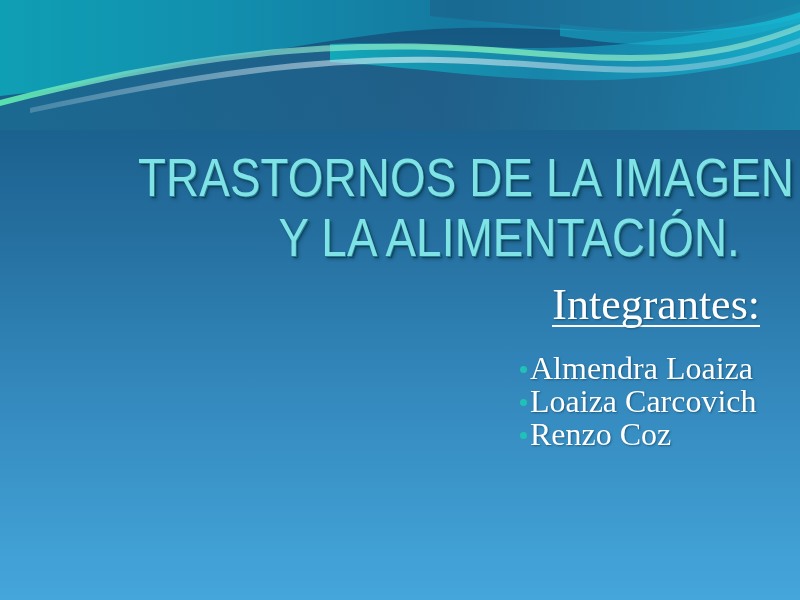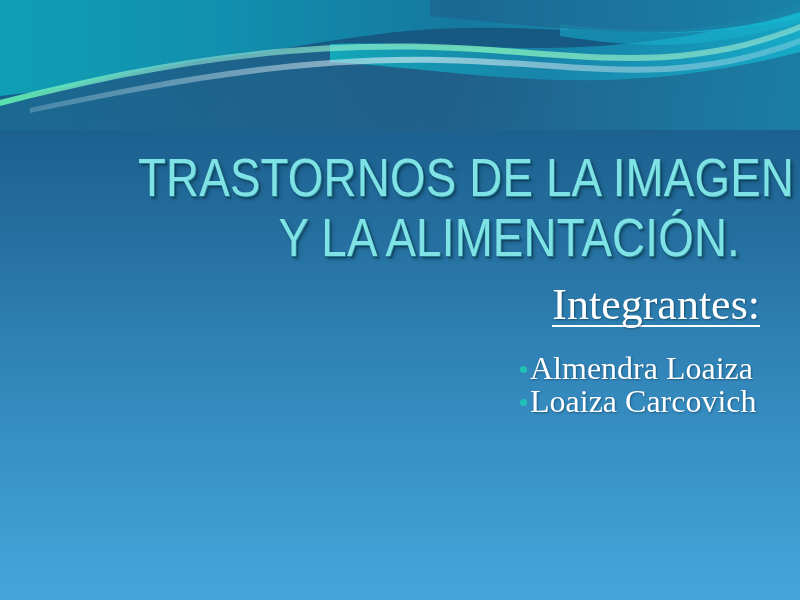--- a/index.html
+++ b/index.html
@@ -177,15 +177,19 @@
 
   <div id="authors-block">
     <div class="author-row">
       <span class="author-bullet"></span>
       <span class="author-name">Almendra Loaiza</span>
     </div>
     <div class="author-row">
       <span class="author-bullet"></span>
       <span class="author-name">Loaiza Carcovich</span>
     </div>
+    <div class="author-row">
+      <span class="author-bullet"></span>
+      <span class="author-name">Renzo Coz</span>
+    </div>
   </div>
 
 </div>
 
 </body></html>

